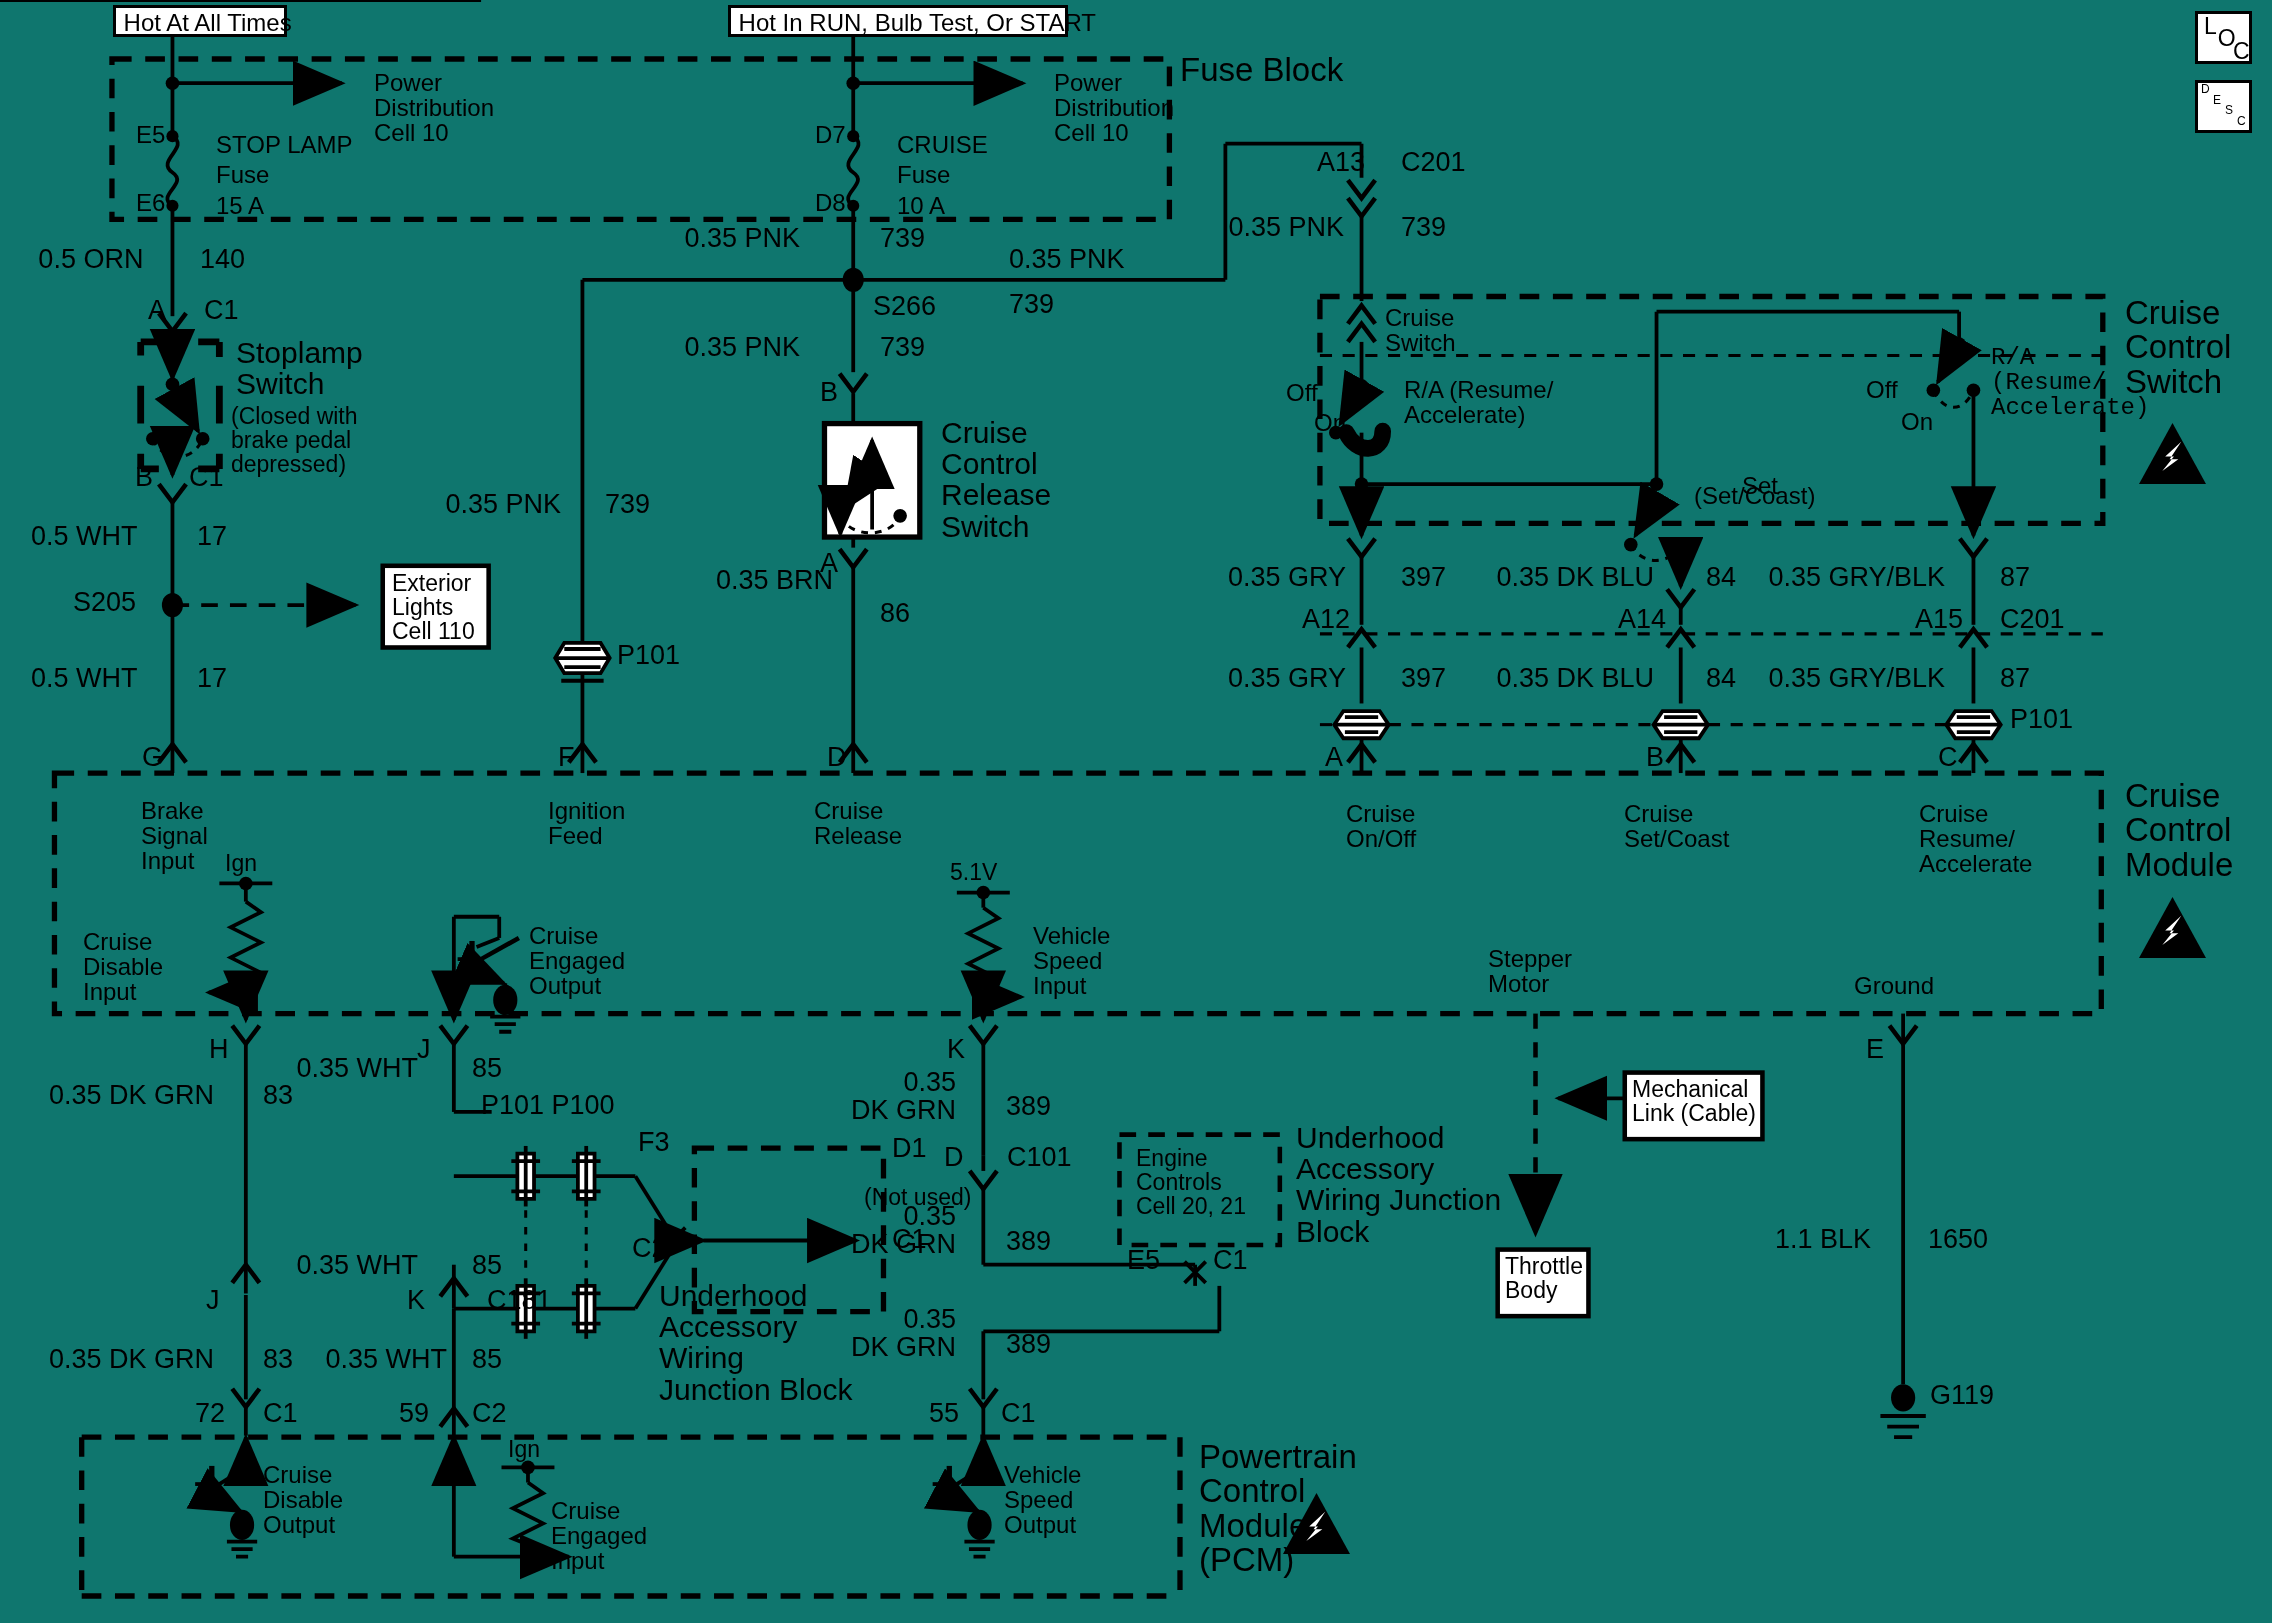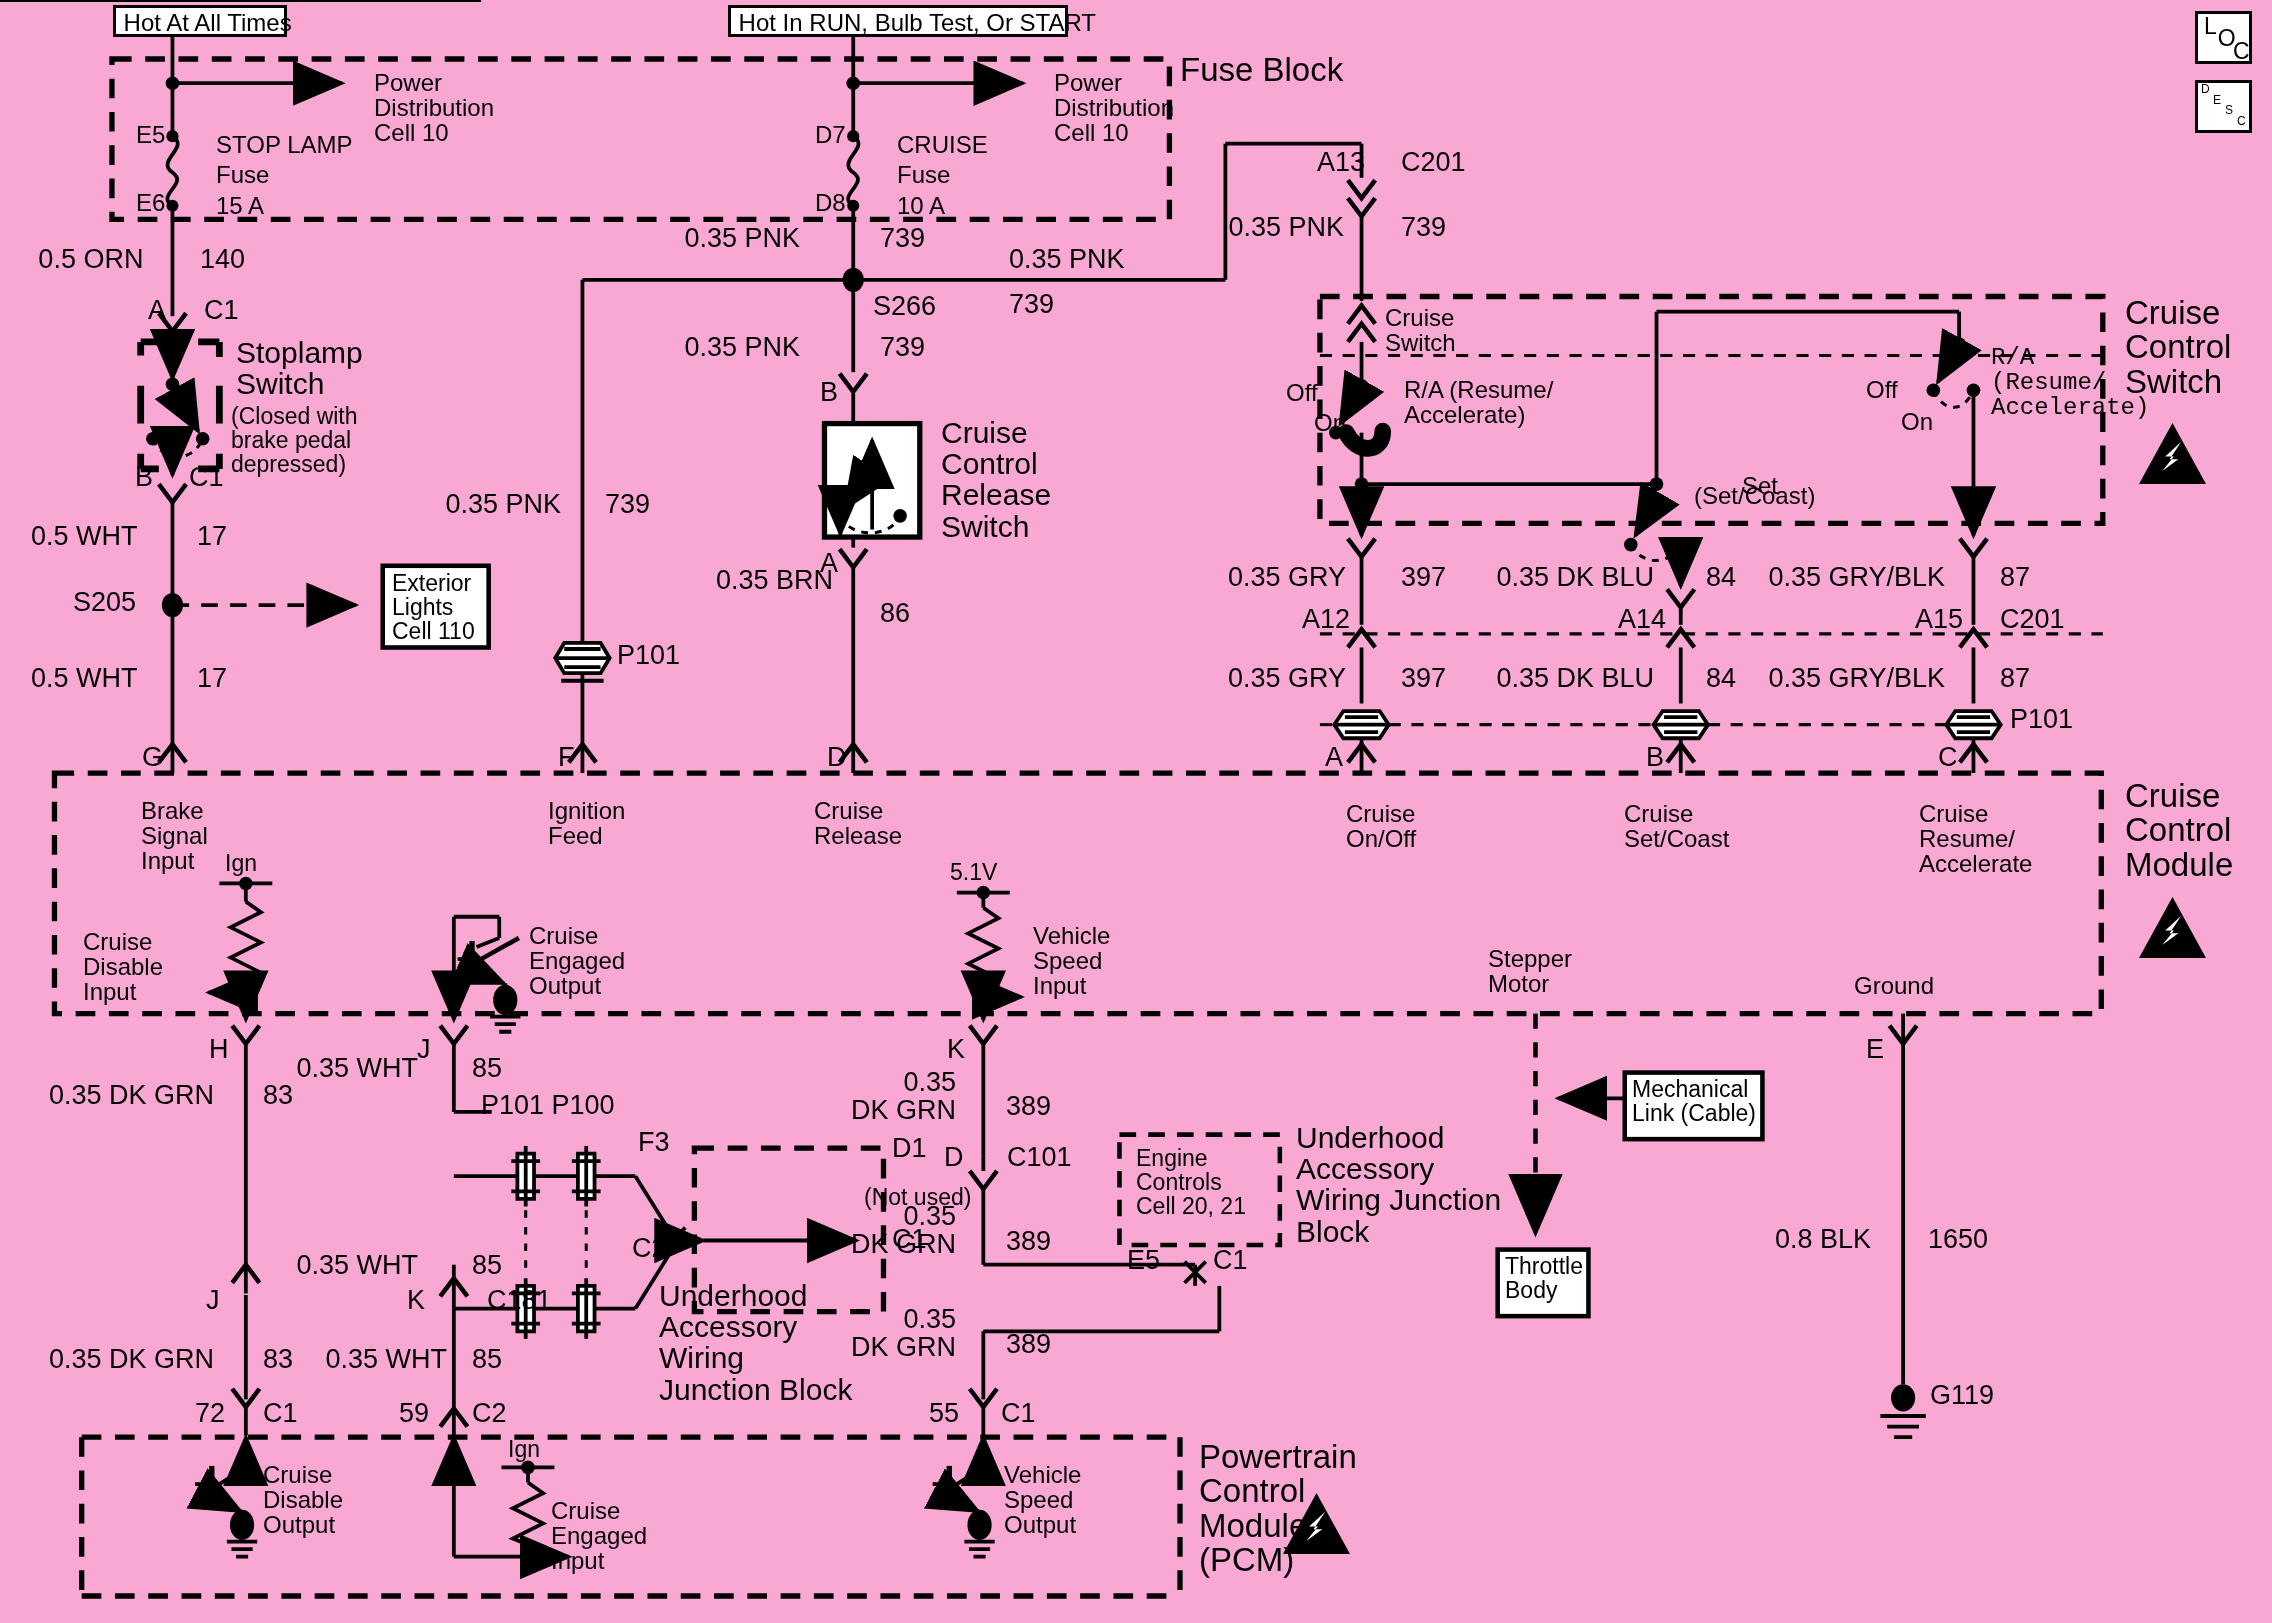--- a/index.html
+++ b/index.html
@@ -1,18 +1,18 @@
 <!DOCTYPE html>
 <html style="font-size:12px"><head>
 <meta charset="utf-8">
 <title>Cruise Control Wiring Diagram</title>
 <style>
   html,body{margin:0;padding:0;background:#fff;}
   body{font-family:"Liberation Sans", sans-serif;}
-  #stage{position:relative;width:2273px;height:1624px;background:#f9a8d4;overflow:hidden;}
+  #stage{position:relative;width:2273px;height:1624px;background:#0f766e;overflow:hidden;}
   #stage svg{position:absolute;left:0;top:0;width:2273px;height:1624px;}
   .lbl{position:absolute;color:#000;line-height:1.04;white-space:pre;font-family:"Liberation Sans", sans-serif;}
   .s30{font-size:23px;}
   .s32{font-size:24px;}
   .s36{font-size:27px;}
   .s40{font-size:30px;}
   .s44{font-size:33px;}
   .ctr{text-align:center;}
   .rt{text-align:right;}
   .boxed{border:3.8px solid #000;background:#fff;box-sizing:border-box;}
@@ -558,21 +558,21 @@
 Wiring Junction
 Block</div>
 <div class="lbl s36" style="left:1127px;top:1246px;">E5</div>
 <div class="lbl s36" style="left:1213px;top:1246px;">C1</div>
 
 <div class="lbl s30" style="left:1632px;top:1078px;">Mechanical
 Link (Cable)</div>
 <div class="lbl s30" style="left:1505px;top:1255px;">Throttle
 Body</div>
 
-<div class="lbl s36 rt" style="left:1711px;top:1225px;width:160px;">0.8 BLK</div>
+<div class="lbl s36 rt" style="left:1711px;top:1225px;width:160px;">1.1 BLK</div>
 <div class="lbl s36" style="left:1928px;top:1225px;">1650</div>
 <div class="lbl s36" style="left:1930px;top:1381px;">G119</div>
 
 <div class="lbl s44" style="left:1199px;top:1440px;">Powertrain
 Control
 Module
 (PCM)</div>
 <svg style="position:absolute;left:1280px;top:1490px;width:73px;height:67px;" viewBox="0 0 100 92">
   <path d="M50 4 L96 88 L4 88 Z" fill="#000"></path>
   <path d="M62 30 L40 50 L52 50 L36 70 L58 54 L46 54 Z" fill="#fff"></path>

